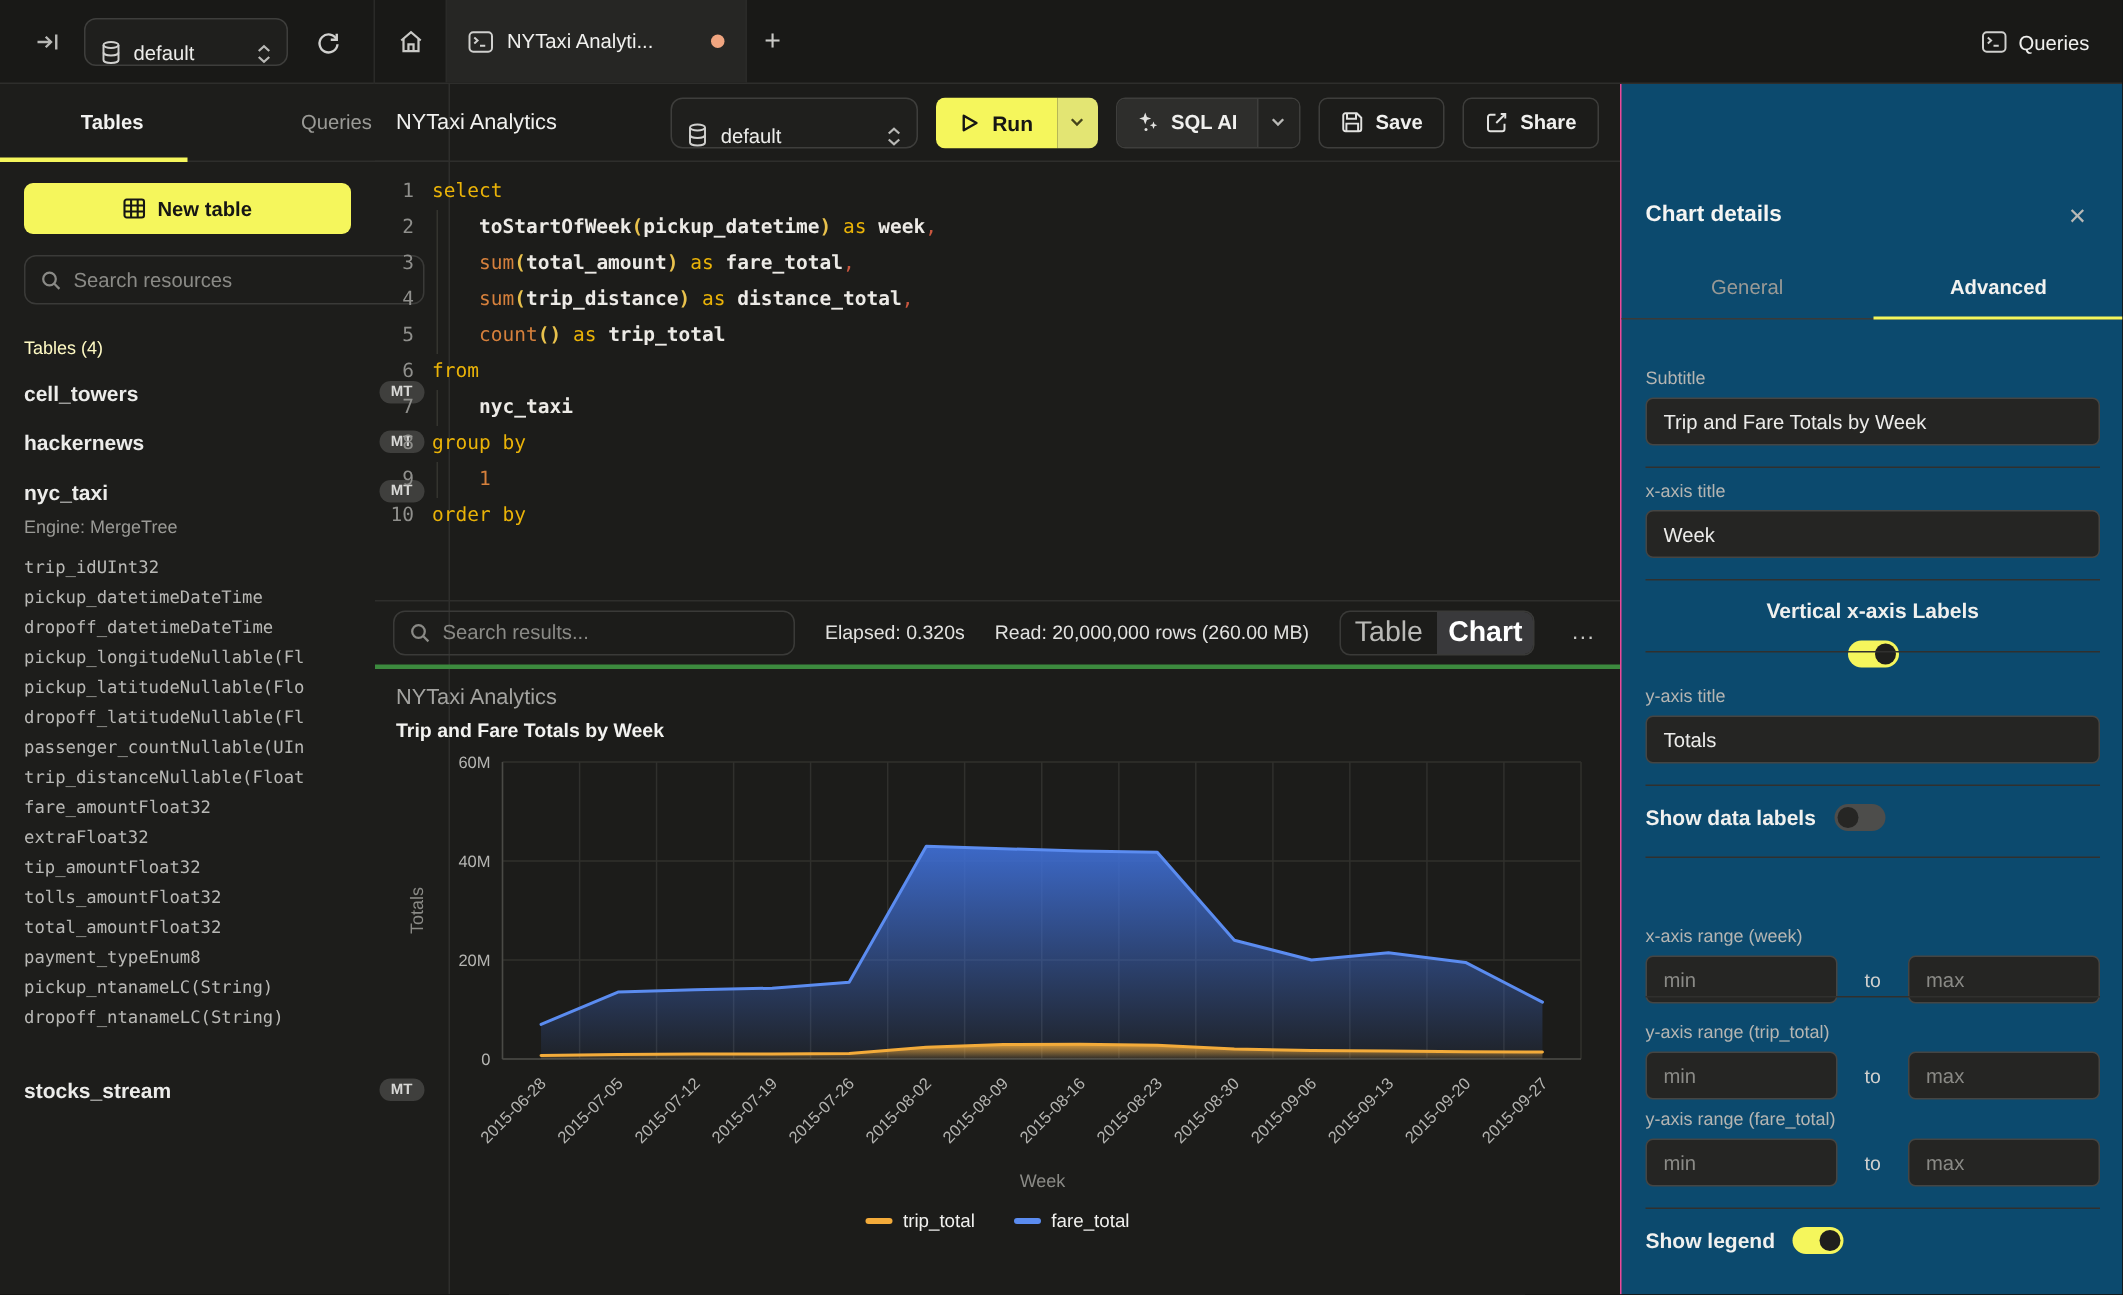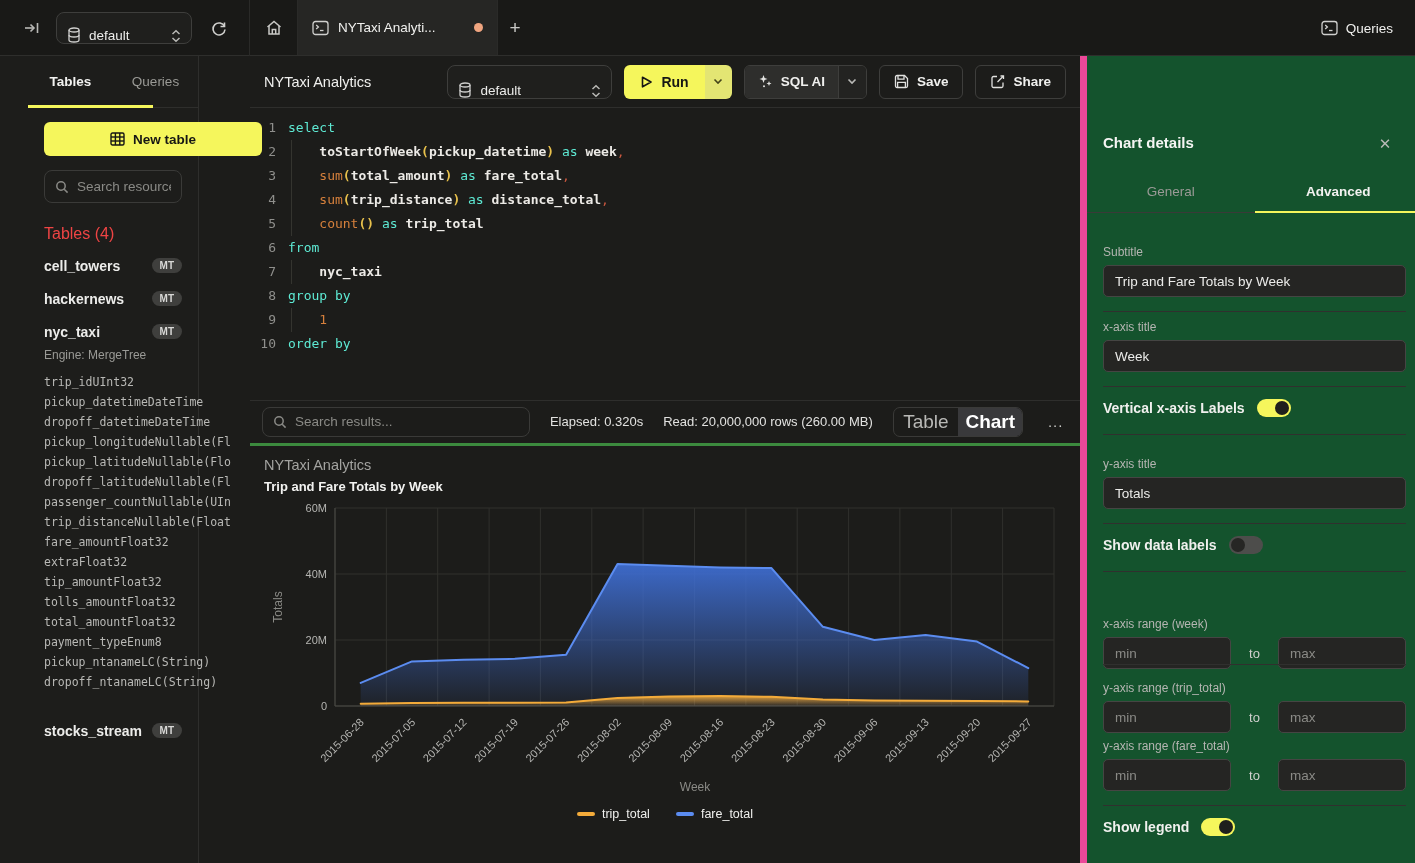--- a/index.html
+++ b/index.html
@@ -17,31 +17,31 @@
   #topbar-db .grow, .toolbar-db .grow { flex:1; }
   #refresh-btn { margin-left:12px; width:30px; height:30px; }
   #home-btn { position:absolute; left:250px; top:0; width:48px; height:55px; border-right:1px solid #2a2a28; }
   #editor-tab { position:absolute; left:298px; top:0; width:200px; height:55px; background:#262624; display:flex; align-items:center; gap:9px; padding:0 14px; cursor:pointer; border-right:1px solid #2a2a28; }
   #editor-tab .tab-title { font-size:13.5px; color:#f0f0ee; white-space:nowrap; overflow:hidden; flex:1; }
   .dirty-dot { width:9px; height:9px; border-radius:50%; background:#f0a580; flex:none; }
   #new-tab-btn { position:absolute; left:500px; top:13px; width:30px; height:30px; font-size:19px; color:#c9c9c6; }
   #queries-btn { position:absolute; right:22px; top:13px; height:30px; display:flex; align-items:center; gap:8px; background:none; border:none; color:#f0f0ee; font-size:13.5px; cursor:pointer; }
 
   
-  #sidebar { position:absolute; left:0; top:56px; width:199px; height:807px; background:#1d1d1b; border-right:1px solid #2e2e2c;padding-left:28px; }
+  #sidebar { position:absolute; left:0; top:56px; width:300px; height:807px; background:#1d1d1b; border-right:1px solid #2e2e2c; }
   #sidebar-tabs { position:relative; height:52px; border-bottom:1px solid #2e2e2c; display:flex; }
   .side-tab { flex:1; display:flex; align-items:center; justify-content:center; font-size:13.5px; color:#9a9a96; cursor:pointer; }
   .side-tab.active { color:#f2f2f0; font-weight:700; }
   #side-tab-underline { position:absolute; left:0; bottom:-1px; width:125px; height:3px; background:#f5f65c; }
   #new-table-btn { margin:14px 16px 0 16px; width:218px; height:34px; background:#f5f65c; color:#161614; border:none; border-radius:6px; font-size:13.5px; font-weight:700; display:flex; align-items:center; justify-content:center; gap:8px; cursor:pointer; }
   .search-box { display:flex; align-items:center; gap:8px; border:1px solid #3a3a38; border-radius:8px; background:transparent; padding:0 10px; }
   #sidebar-search { margin:14px 16px 0 16px; height:33px; }
   .search-box input { background:none; border:none; outline:none; color:#e8e8e6; font-size:13.5px; width:100%; }
   .search-box input::placeholder { color:#8a8a86; }
-  #tables-section-label { margin:22px 16px 0 16px; font-size:16px; color:#ef4444; }
+  #tables-section-label { margin:22px 16px 0 16px; font-size:12px; color:#fef9c3; }
   .table-row { display:flex; align-items:center; justify-content:space-between; padding:0 16px; height:33px; cursor:pointer; }
   .table-row .t-name { font-size:14px; font-weight:600; color:#ececea; }
   .badge { background:#3f3f3d; color:#d8d8d6; font-size:10px; font-weight:700; border-radius:9px; padding:2px 8px; }
   #engine-line { padding:0 16px 6px 16px; font-size:12px; color:#9a9a96; }
   #columns-list { padding:4px 0 8px 0; }
   .col-row { display:flex; padding:0 16px; height:20px; line-height:20px; font-family:"DejaVu Sans Mono", monospace; font-size:11.5px; color:#b9b9b6; cursor:default; }
   #row-stocks { margin-top:14px; }
 
   
   #main { position:absolute; left:250px; top:56px; width:830px; height:807px; }
@@ -55,21 +55,21 @@
   #sqlai-btn .sqlai-main { display:flex; align-items:center; gap:8px; background:#2e2e2c; color:#f0f0ee; font-size:13.5px; font-weight:600; padding:0 13px; }
   #sqlai-btn .sqlai-chev { width:28px; display:flex; align-items:center; justify-content:center; color:#b9b9b6; background:#232321; border-left:1px solid #3e3e3c; }
   .ghost-btn { display:flex; align-items:center; gap:8px; height:34px; padding:0 14px; background:none; border:1px solid #3e3e3c; border-radius:6px; color:#f0f0ee; font-size:13.5px; font-weight:600; cursor:pointer; }
 
   
   #editor { position:absolute; left:0; top:52px; width:830px; height:292px; padding-top:8px; font-family:"DejaVu Sans Mono", monospace; font-size:13px; cursor:text; }
   .ed-line { display:flex; height:24px; line-height:24px; }
   .ed-num { width:26px; text-align:right; color:#8f8f8c; flex:none; }
   .ed-code { margin-left:12px; white-space:pre; position:relative; }
   .guide { position:absolute; left:3px; top:0; bottom:0; width:1px; background:#34342f; }
-  .tk-kw { color:#5eead4; } .tk-fn { color:#d6803c; } .tk-pr { color:#e8c14c; font-weight:700; }
+  .tk-kw { color:#eab308; } .tk-fn { color:#d6803c; } .tk-pr { color:#e8c14c; font-weight:700; }
   .tk-id { color:#eceae6; font-weight:700; } .tk-cm { color:#c9573f; } .tk-nm { color:#d6803c; } .tk-pl { color:#d8d8d4; }
 
   
   #results-bar { position:absolute; left:0; top:344px; width:830px; height:42px; border-top:1px solid #2e2e2c; display:flex; align-items:center; padding:0 12px; gap:20px; }
   #results-search { width:282px; height:30px; }
   .meta-text { font-size:13px; color:#e2e2e0; white-space:nowrap; }
   #view-toggle { margin-left:auto; display:flex; border:1px solid #3a3a38; border-radius:7px; overflow:hidden; height:30px; }
   .seg { display:flex; align-items:center; justify-content:center; width:68px; font-size:19px; color:#b9b9b6; cursor:pointer; background:transparent; border:none; }
   .seg.active { background:#39393b; color:#ffffff; font-weight:700; }
   #more-btn { width:26px; height:26px; font-size:15px; color:#c9c9c6; letter-spacing:1px; }
@@ -81,21 +81,21 @@
   #chart-subtitle { position:absolute; left:14px; top:32px; font-size:13px; font-weight:700; color:#f2f2f0; }
   #chart-svg { position:absolute; left:0; top:0; width:830px; height:352px; }
   #chart-svg .tick { fill:#b5b5b2; font-size:11px; font-family:"Liberation Sans", sans-serif; }
   #chart-svg .axis-title { fill:#8a8a86; font-size:12px; font-family:"Liberation Sans", sans-serif; }
   #chart-legend { position:absolute; left:0; top:360px; width:830px; display:flex; justify-content:center; gap:26px; }
   .legend-item { display:flex; align-items:center; gap:7px; cursor:pointer; }
   .legend-marker { width:18px; height:4px; border-radius:2px; }
   .legend-label { font-size:12.5px; color:#f0f0ee; }
 
   
-  #panel { position:absolute; left:1080px; top:56px; width:335px; height:807px; background:#14532d; border-left:7px solid #ec4899; }
+  #panel { position:absolute; left:1080px; top:56px; width:335px; height:807px; background:#0c4a6e; border-left:1px solid #ec4899; }
   #panel-title { position:absolute; left:16px; top:78px; font-size:15px; font-weight:700; color:#f5f5f3; }
   #panel-close { position:absolute; right:18px; top:76px; width:24px; height:24px; font-size:15px; }
   #panel-tabs { position:absolute; left:0; top:115px; width:335px; height:42px; border-bottom:1px solid #3a3a38; display:flex; }
   .panel-tab { flex:1; display:flex; align-items:center; justify-content:center; font-size:13.5px; color:#9a9a96; cursor:pointer; position:relative; }
   .panel-tab.active { color:#f2f2f0; font-weight:700; }
   .panel-tab.active::after { content:""; position:absolute; left:0; right:0; bottom:-1px; height:2px; background:#f5f65c; }
   .pgroup { position:absolute; left:16px; width:303px; }
   .plabel { font-size:12px; color:#b5b5b2; }
   .pinput { margin-top:6px; width:303px; height:32px; background:#252523; border:1px solid #454543; border-radius:5px; color:#ececea; font-size:13.5px; padding:0 11px; outline:none; font-family:"Liberation Sans", sans-serif; }
   .pinput::placeholder { color:#8a8a86; }
@@ -557,21 +557,21 @@
       <input class="pinput" value="Trip and Fare Totals by Week" style="">
     </div>
     <div class="pdivider" style="top:255px;"></div>
 
     <div class="pgroup" style="top:264px;">
       <div class="plabel">x-axis title</div>
       <input class="pinput" value="Week" style="">
     </div>
     <div class="pdivider" style="top:330px;"></div>
 
-    <div class="pgroup ptoggle-row" style="top:343px;">
+    <div class="pgroup ptoggle-row" style="top:343px;flex-direction:column;">
       <span>Vertical x-axis Labels</span>
       <span class="toggle on"></span>
     </div>
     <div class="pdivider" style="top:378px;"></div>
 
     <div class="pgroup" style="top:401px;">
       <div class="plabel">y-axis title</div>
       <input class="pinput" value="Totals" style="">
     </div>
     <div class="pdivider" style="top:467px;"></div>

